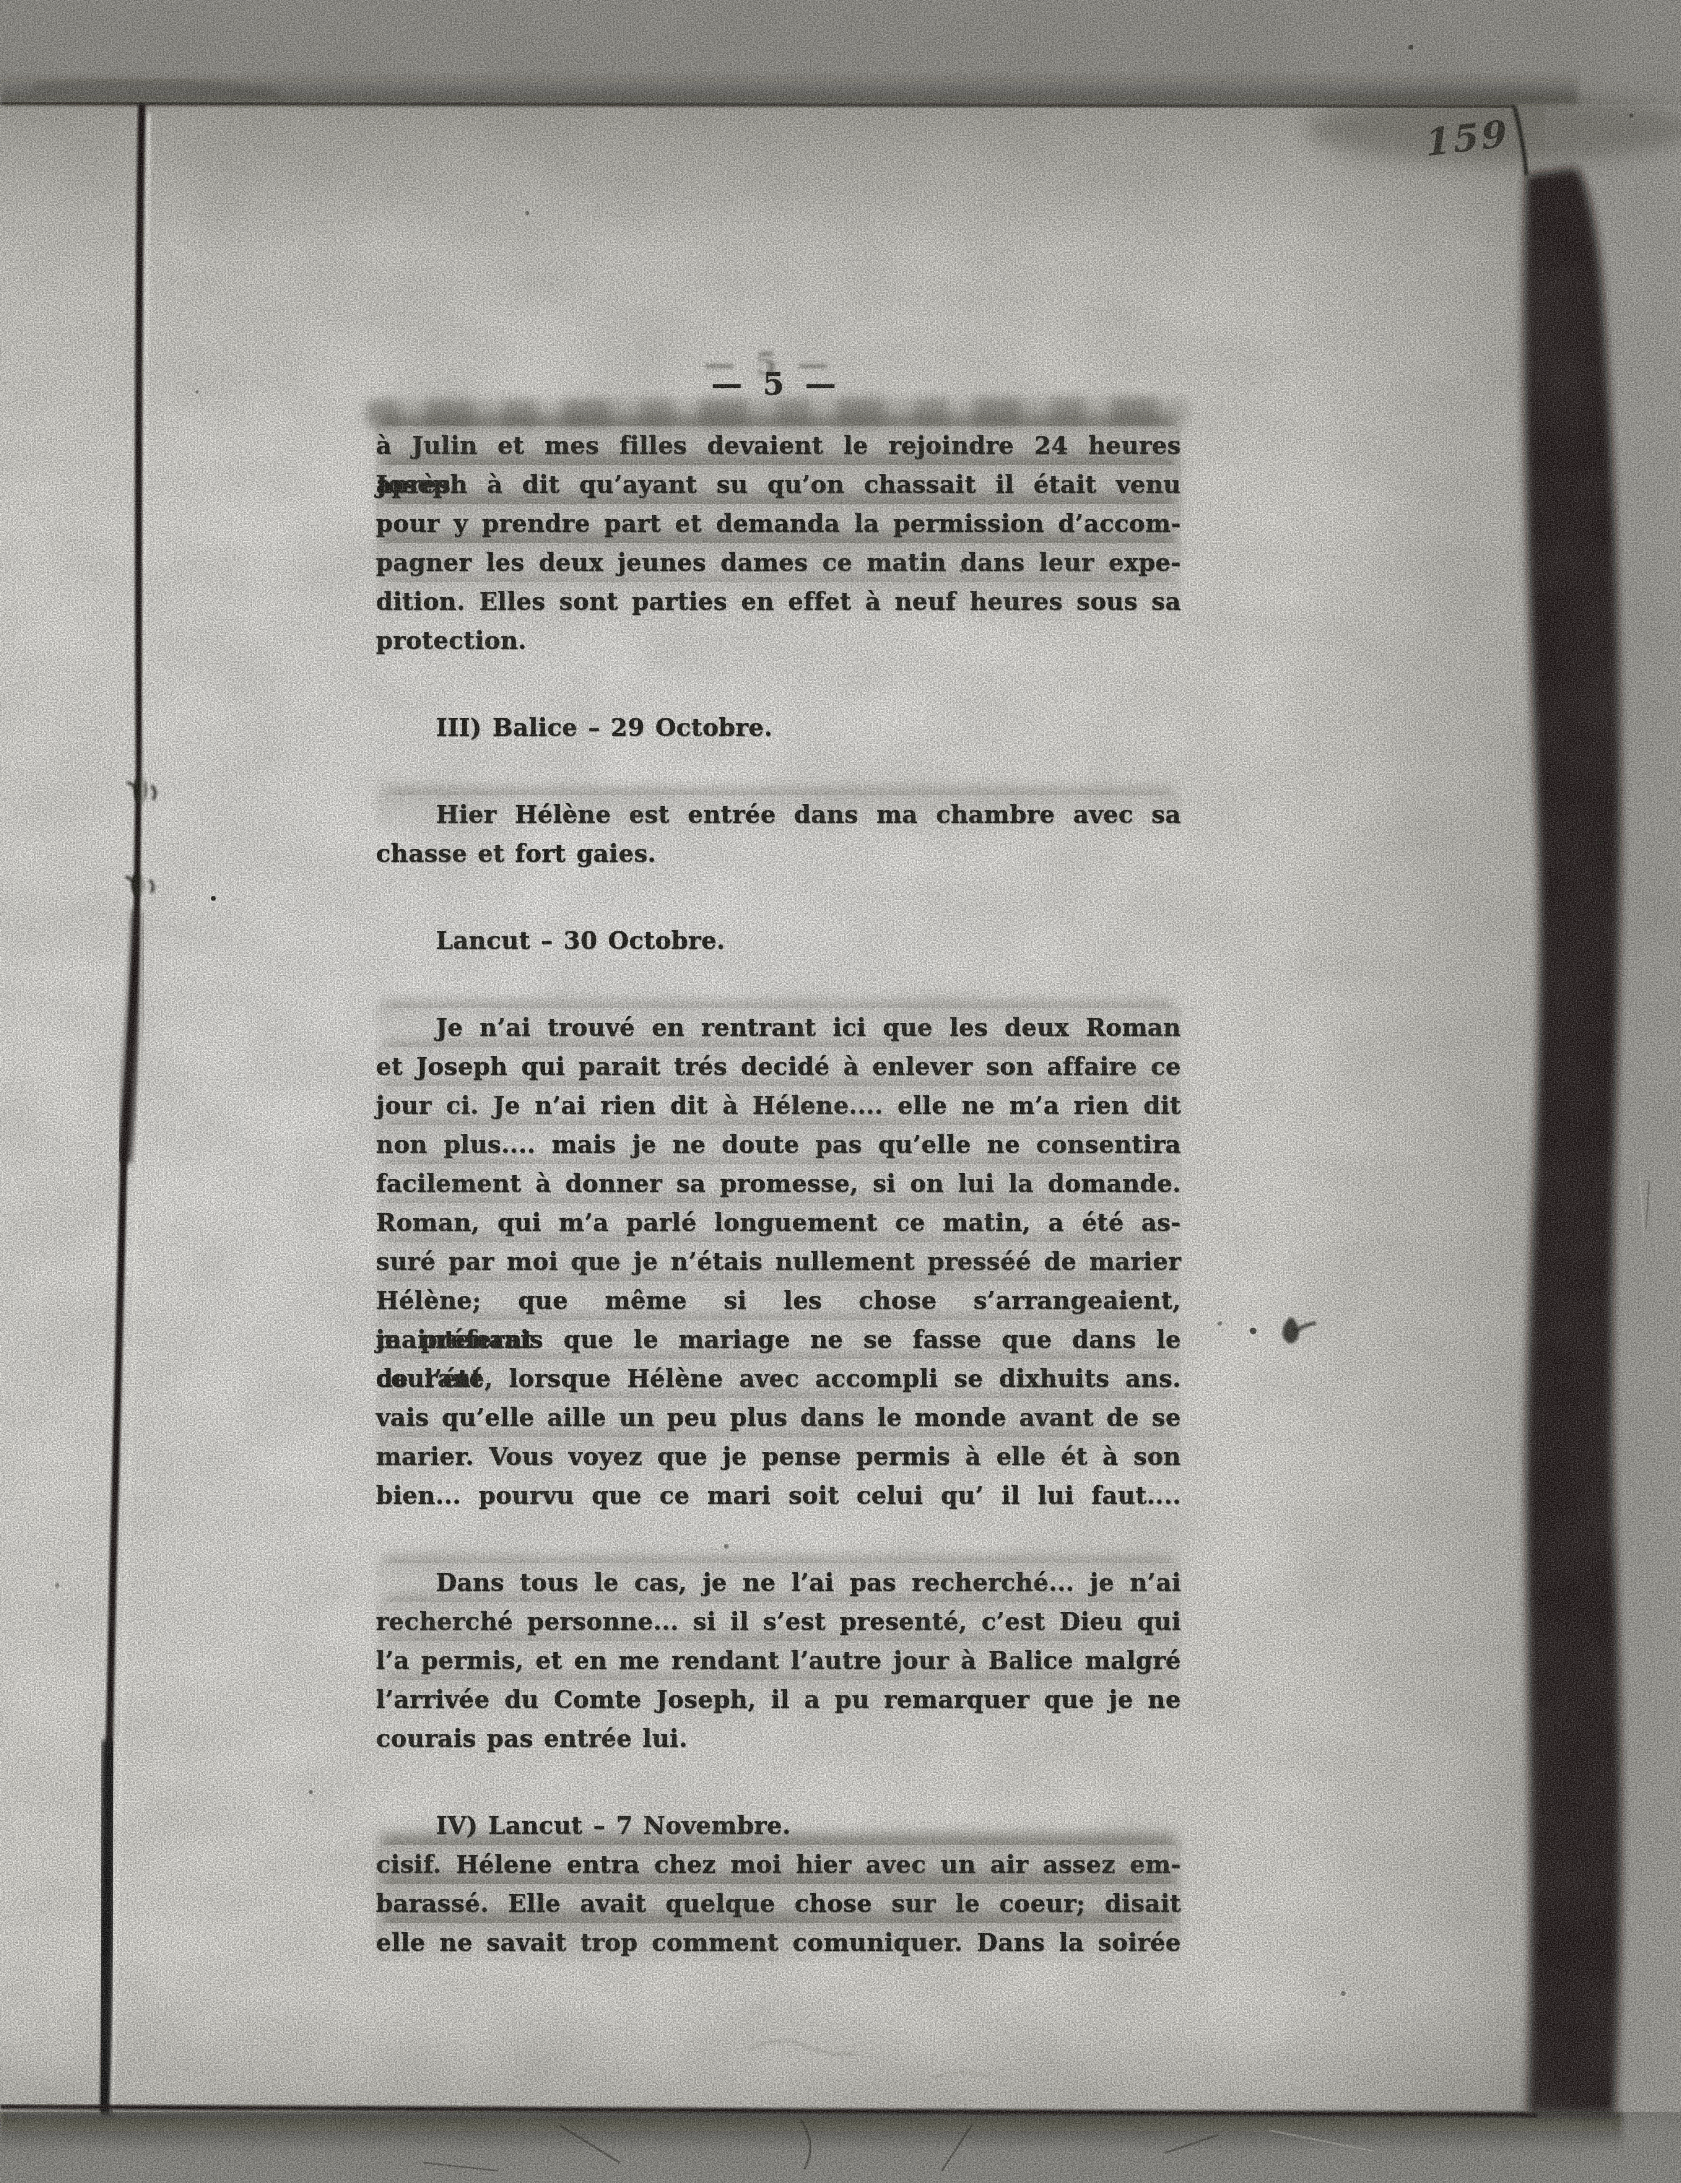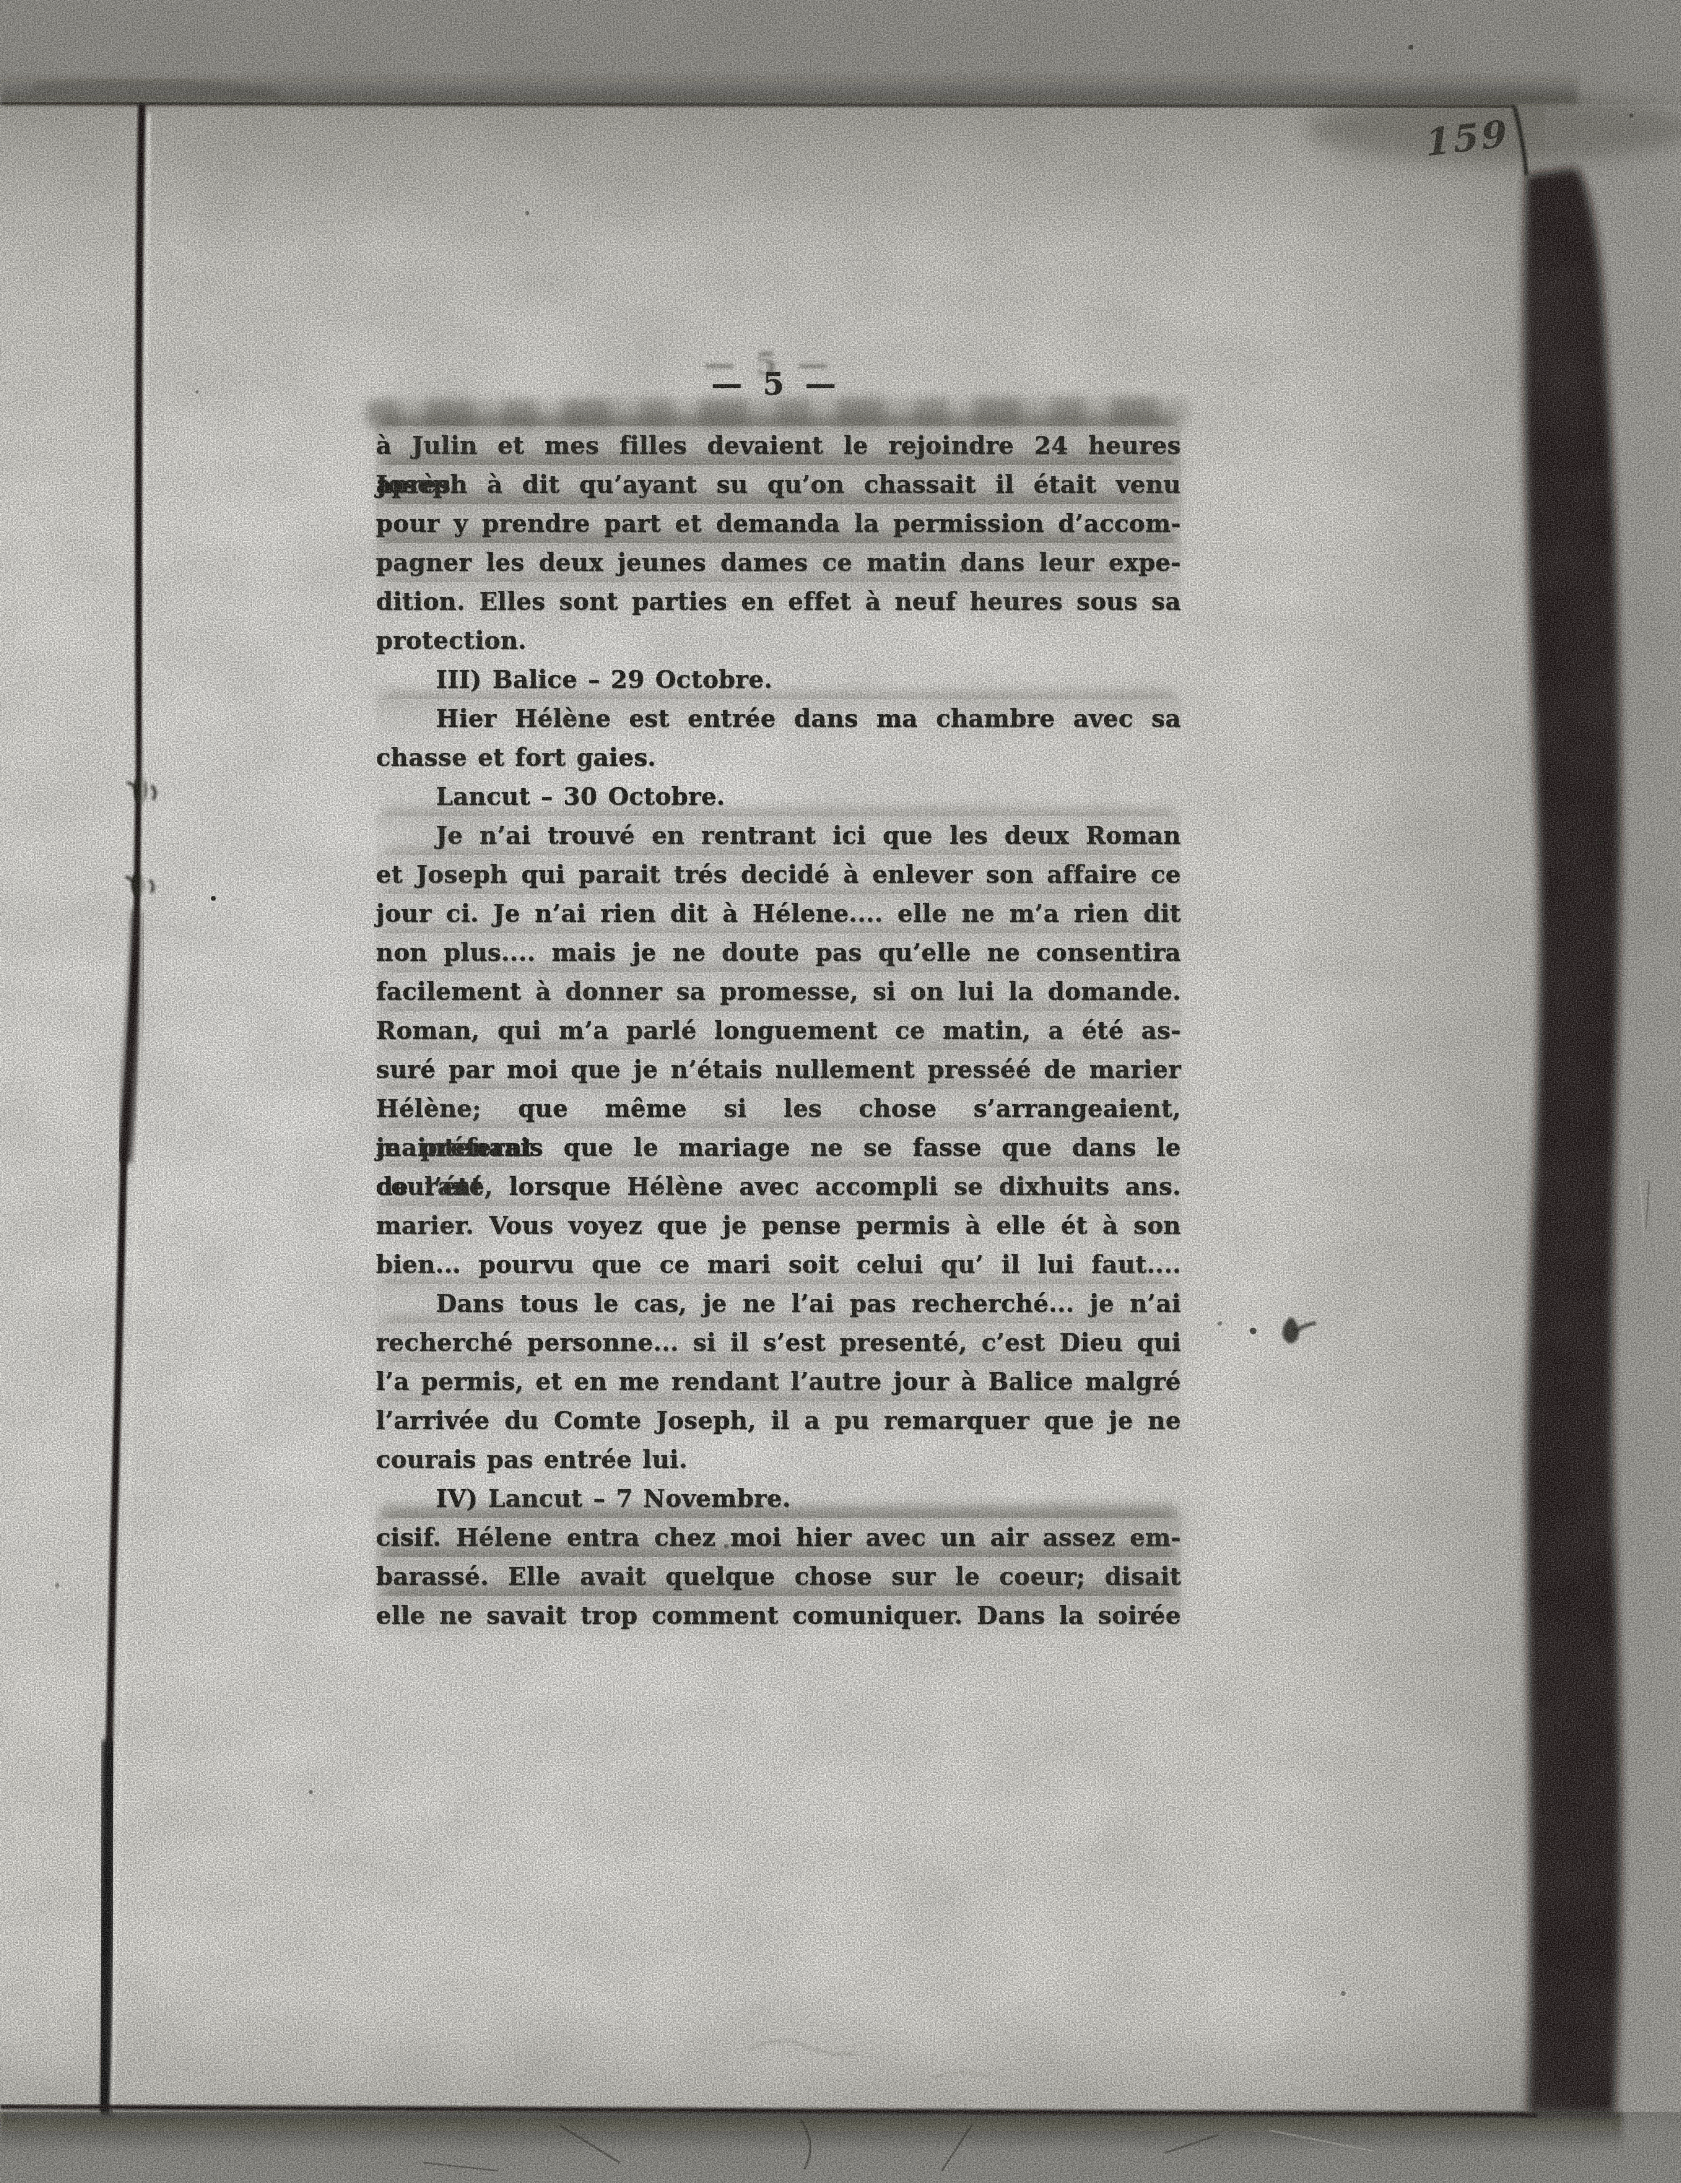--- a/index.html
+++ b/index.html
@@ -34,21 +34,21 @@
       rgba(66,64,56,.46) 60px 107px, rgba(66,64,56,.20) 107px 137px);
     filter:blur(4.9px);transform:rotate(-.2deg);}
 
   
   .textblock{position:absolute;left:376px;top:322px;width:805px;
     font-size:24px;font-weight:bold;line-height:39px;color:#181712;
     letter-spacing:0.2px;word-spacing:2px;
     text-shadow:0 0 0.8px rgba(25,24,20,.9), 0.5px 0.7px 0 rgba(25,24,20,.3);}
   .tline{height:39px;white-space:nowrap;}
   .tline.just{white-space:normal;text-align:justify;text-align-last:justify;}
-  .tline.indent{padding-left:60px;}
+  .tline.indent{padding-left:60px;margin-top:48px;}
   .tline.sm1{background:linear-gradient(180deg,rgba(88,85,75,.13),rgba(88,85,75,.02));
              box-shadow:0 -14.6px 11.4px -7.3px rgba(88,85,75,.33);}
   .tline.sm2{background:linear-gradient(180deg,rgba(86,83,73,.22),rgba(86,83,73,.05));
              box-shadow:0 -16.3px 11.4px -4.9px rgba(78,75,66,.5);}
 
   
   .folio{position:absolute;left:1425px;top:11.4px;width:98px;
     font-size:37px;font-weight:bold;font-style:italic;color:#26241f;
     letter-spacing:2.4px;transform:rotate(-7deg) skewX(-4deg);}
 
@@ -81,20 +81,21 @@
         <div class="tline indent just sm1">Je n’ai trouvé en rentrant ici que les deux Roman</div>
         <div class="tline just sm1">et Joseph qui parait trés decidé à enlever son affaire ce</div>
         <div class="tline just sm1">jour ci. Je n’ai rien dit à Hélene.... elle ne m’a rien dit</div>
         <div class="tline just sm1">non plus.... mais je ne doute pas qu’elle ne consentira</div>
         <div class="tline just sm1">facilement à donner sa promesse, si on lui la domande.</div>
         <div class="tline just sm1">Roman, qui m’a parlé longuement ce matin, a été as-</div>
         <div class="tline just sm1">suré par moi que je n’étais nullement presséé de marier</div>
         <div class="tline just sm1">Hélène; que même si les chose s’arrangeaient, maintenant</div>
         <div class="tline just sm1">je préferais que le mariage ne se fasse que dans le courant</div>
         <div class="tline just sm1">de l’été, lorsque Hélène avec accompli se dixhuits ans.</div>
+        <div class="tline just sm1">vais qu’elle aille un peu plus dans le monde avant de se</div>
         <div class="tline just sm1">marier. Vous voyez que je pense permis à elle ét à son</div>
         <div class="tline just sm0">bien... pourvu que ce mari soit celui qu’ il lui faut....</div>
         <div class="tline indent just sm1">Dans tous le cas, je ne l’ai pas recherché... je n’ai</div>
         <div class="tline just sm1">recherché personne... si il s’est presenté, c’est Dieu qui</div>
         <div class="tline just sm1">l’a permis, et en me rendant l’autre jour à Balice malgré</div>
         <div class="tline just sm1">l’arrivée du Comte Joseph, il a pu remarquer que je ne</div>
         <div class="tline sm0">courais pas entrée lui.</div>
         <div class="tline indent sm0">IV) Lancut – 7 Novembre.</div>
         <div class="tline just sm2">cisif. Hélene entra chez moi hier avec un air assez em-</div>
         <div class="tline just sm2">barassé. Elle avait quelque chose sur le coeur; disait</div>

